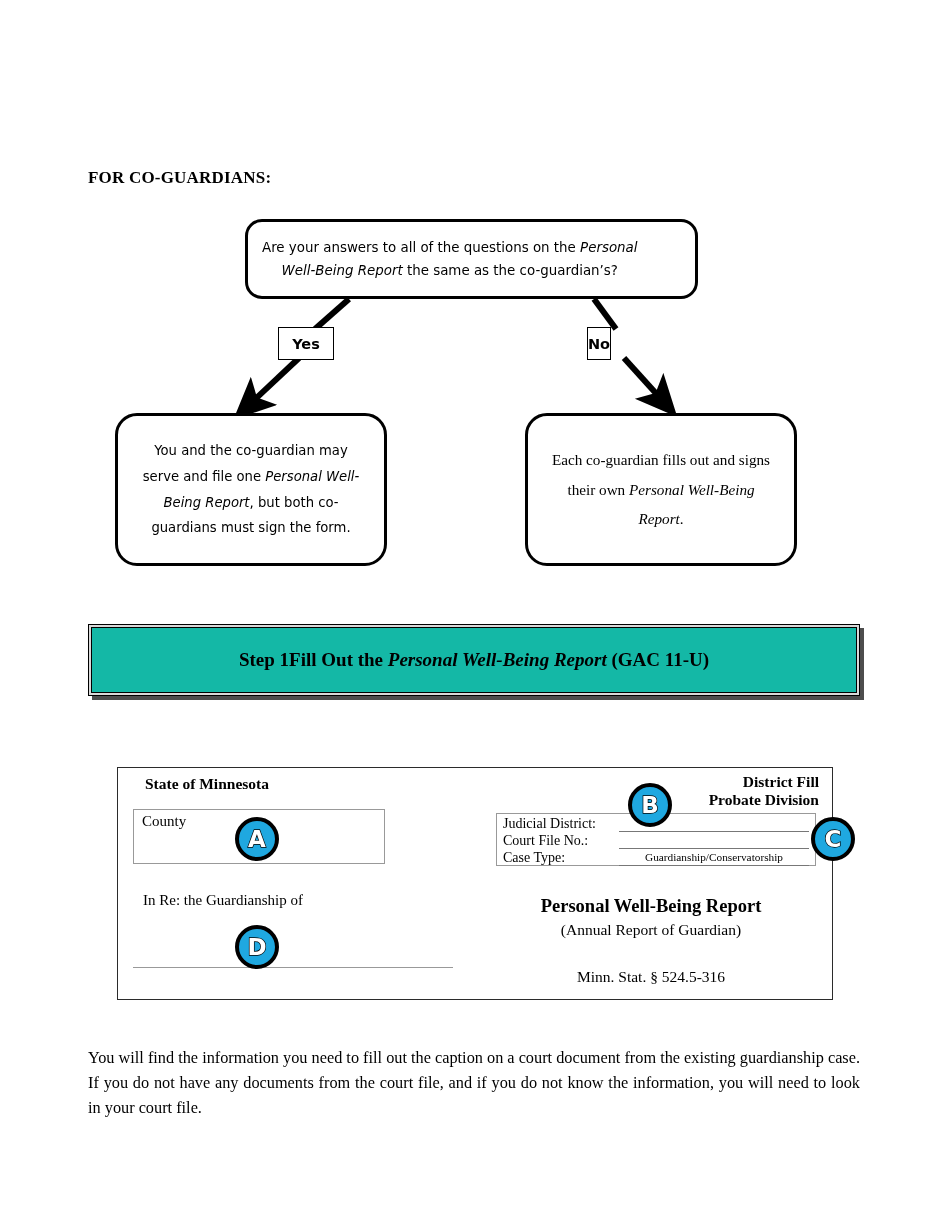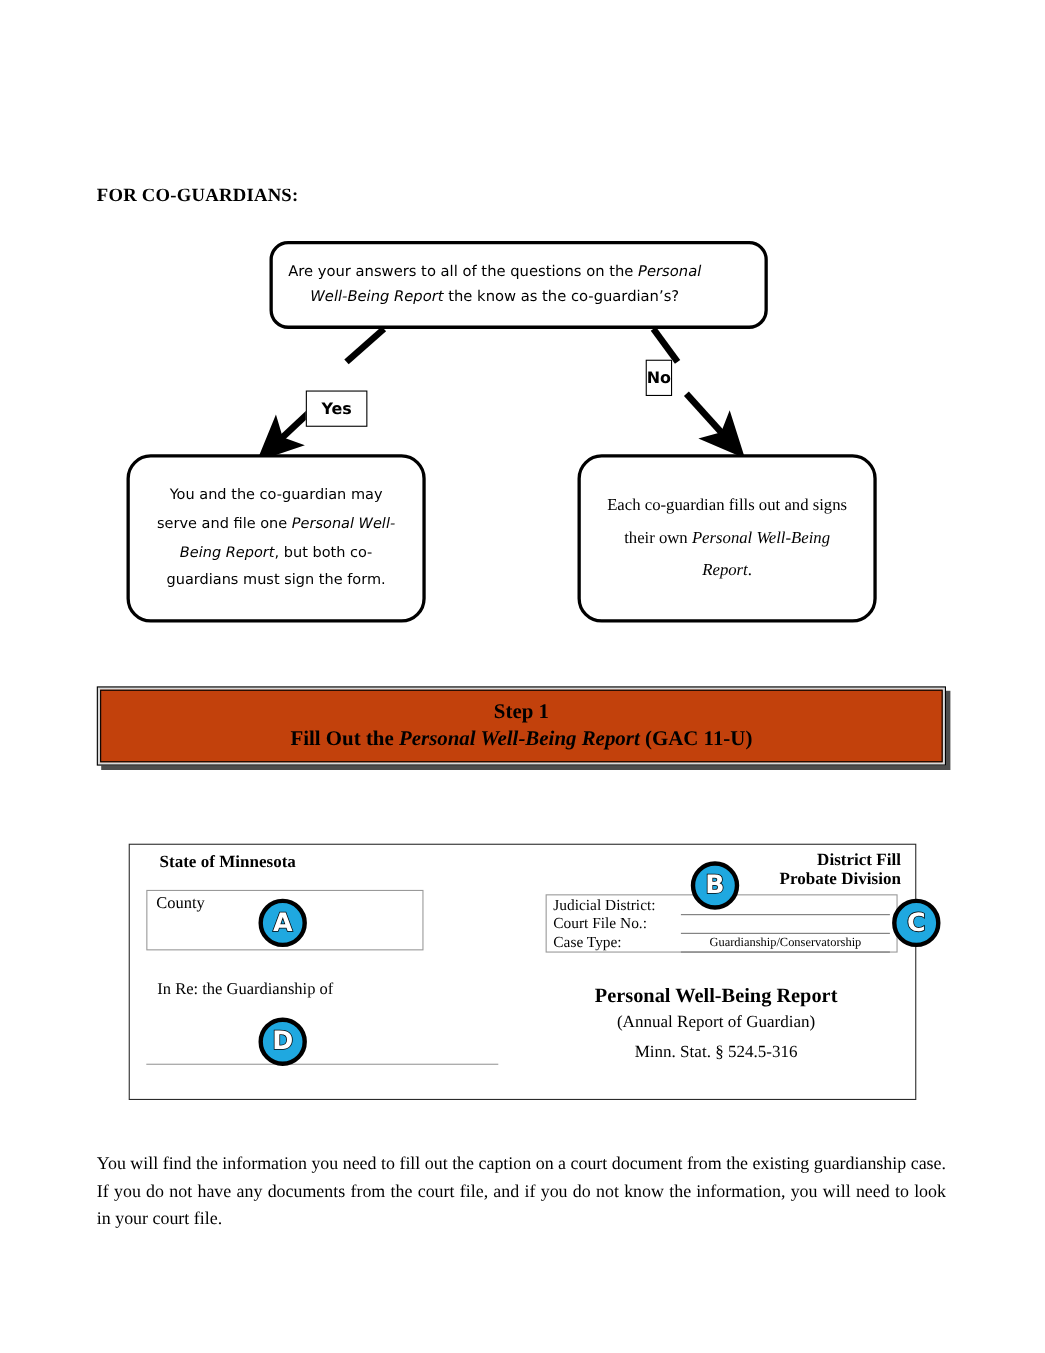--- a/index.html
+++ b/index.html
@@ -75,21 +75,20 @@
     font-family: "DejaVu Sans", sans-serif;
     font-size: 14.5px;
     font-weight: bold;
     z-index: 5;
   }
   .label-yes {
     left: 278px;
     top: 327px;
     width: 56px;
     height: 33px;
-    margin-top: 28px;
   }
   .label-no {
     left: 587px;
     top: 327px;
     width: 24px;
     height: 33px;
   }
 
   .outcome-box {
     position: absolute;
@@ -148,24 +147,24 @@
     border: 1.5px solid #000000;
     box-sizing: border-box;
     padding: 2px;
   }
   .step-banner-inner {
     width: 100%;
     height: 100%;
     border: 1.5px solid #000000;
     box-sizing: border-box;
     display: flex;
-    flex-direction: column;
+    flex-direction: row;
     align-items: center;
     justify-content: center;
-    background: #c2410c;
+    background: #14b8a6;
     text-align: right;
   }
   .step-line1 {
     font-family: "Liberation Serif", serif;
     font-size: 19px;
     font-weight: bold;
     line-height: 1.25;
   }
   .step-line2 {
     font-family: "Liberation Serif", serif;
@@ -309,21 +308,21 @@
     left: 368px;
     top: 153px;
     width: 330px;
     text-align: center;
     font-family: "Liberation Serif", serif;
     font-size: 15.5px;
   }
   .report-stat {
     position: absolute;
     left: 368px;
-    top: 180px;
+    top: 200px;
     width: 330px;
     text-align: center;
     font-family: "Liberation Serif", serif;
     font-size: 15.5px;
   }
 
   
   .callout {
     position: absolute;
     width: 44px;
@@ -400,21 +399,21 @@
     <line x1="299" y1="358" x2="250" y2="404" stroke="#000000" stroke-width="6" marker-end="url(#arrowhead)"></line>
 
     <line x1="594" y1="299" x2="616" y2="329" stroke="#000000" stroke-width="6"></line>
 
     <line x1="624" y1="358" x2="662" y2="400" stroke="#000000" stroke-width="6" marker-end="url(#arrowhead)"></line>
   </svg>
 
   <div class="decision-box">
     <div>
       <span>Are your answers to all of the questions on the </span><em class="ital">Personal</em><br>
-      <em class="ital">Well-Being Report</em><span> the know as the co-guardian’s?</span>
+      <em class="ital">Well-Being Report</em><span> the same as the co-guardian’s?</span>
     </div>
   </div>
 
   <div class="label-box label-yes">Yes</div>
   <div class="label-box label-no">No</div>
 
   <div class="outcome-box outcome-left">
     <div>
       <span>You and the co-guardian may serve and file one </span><em class="ital">Personal Well-Being Report</em><span>, but both co-guardians must sign the form.</span>
     </div>

